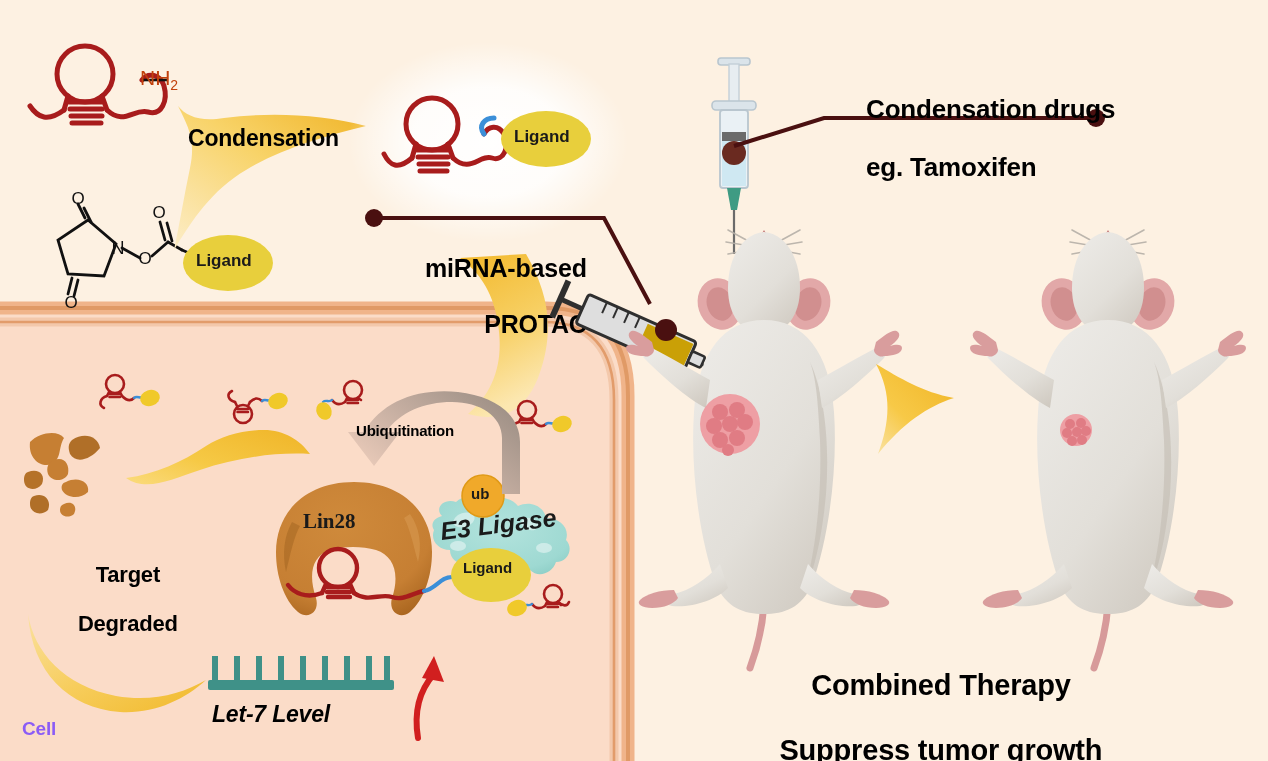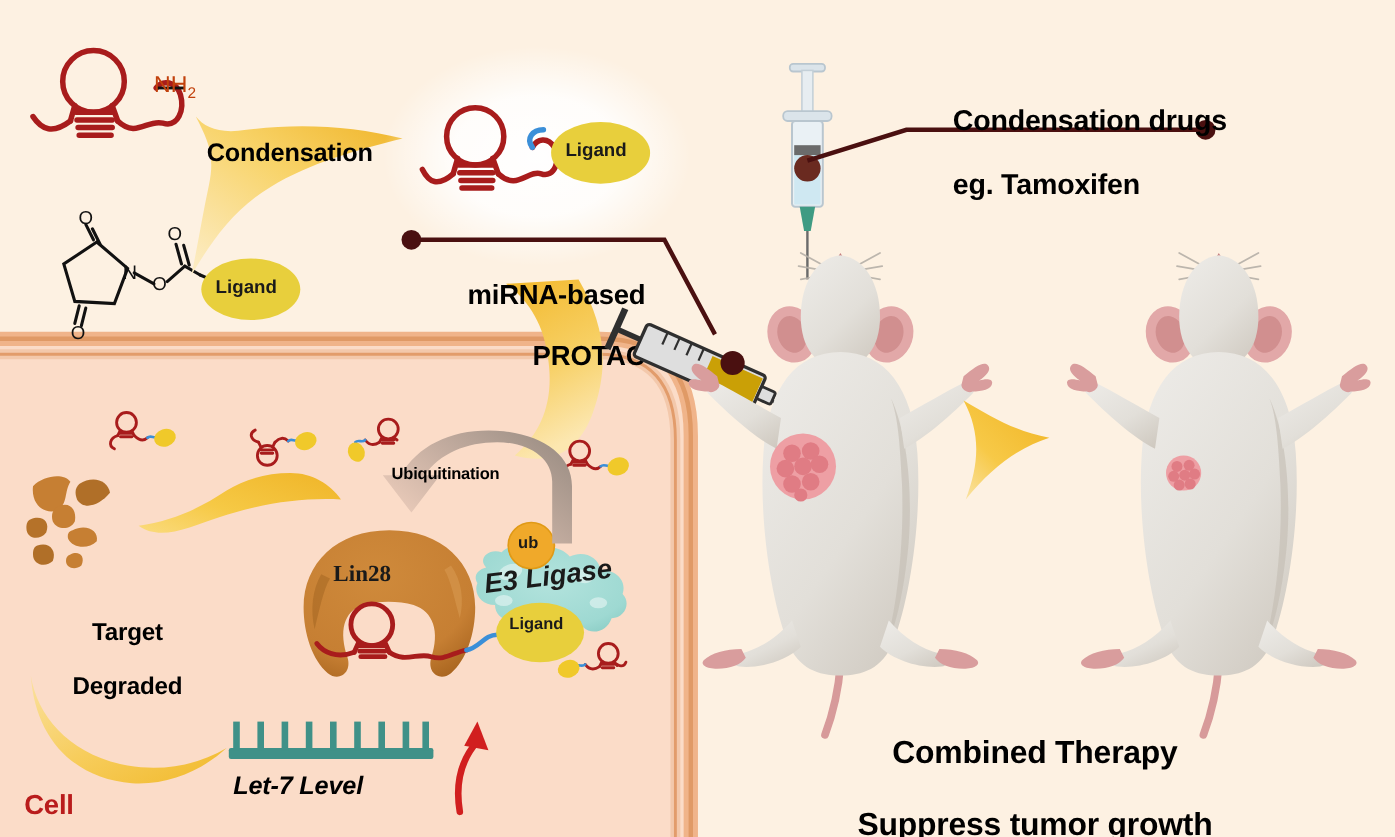--- a/index.html
+++ b/index.html
@@ -24,23 +24,23 @@
     color:#000;
     line-height:1.12;
     white-space:pre;
     letter-spacing:-0.2px;
   }
   #label-condensation{left:188px;top:126px;font-size:23px;}
   #label-protac{left:398px;top:226px;font-size:25px;text-align:right;}
   #label-chemo{left:838px;top:66px;font-size:26px;}
   #label-combined{left:748px;top:637px;font-size:29px;text-align:center;}
   #label-ubiq{left:356px;top:423px;font-size:15px;}
-  #label-target{left:34px;top:538px;font-size:22px;text-align:center;width:140px;}
+  #label-target{left:46px;top:538px;font-size:22px;text-align:center;width:140px;}
   #label-let7{left:212px;top:702px;font-size:23px;font-style:italic;}
-  #label-cell{left:22px;top:718px;font-size:25px;font-weight:bold;color:#b91c1c;}
+  #label-cell{left:22px;top:718px;font-size:19px;font-weight:bold;color:#8b5cf6;}
   .pill-text{
     position:absolute;font-weight:bold;color:#1a1a1a;
     white-space:nowrap;pointer-events:none;
   }
 </style>
 </head>
 <body>
 
 <div id="stage">
 

